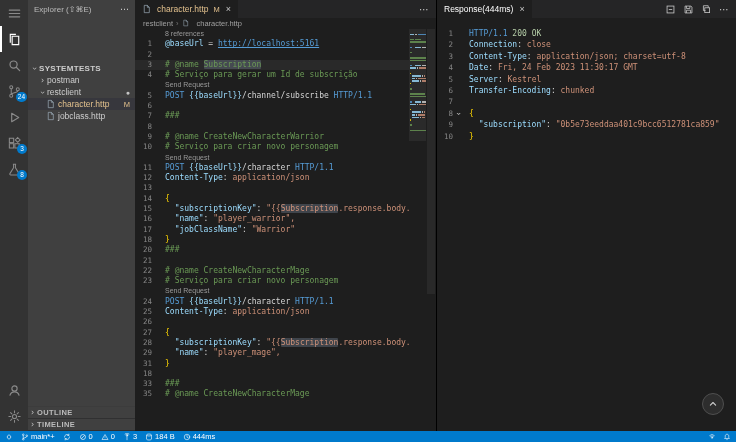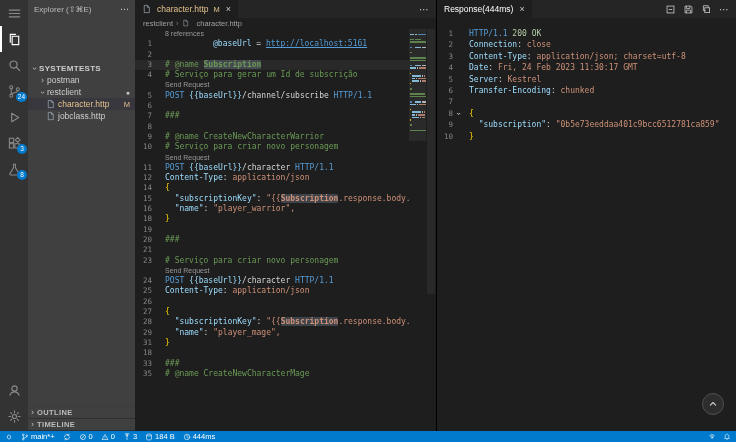--- a/index.html
+++ b/index.html
@@ -56,21 +56,21 @@
   .bc-item { cursor:pointer; }
   .breadcrumb .file-ic svg { width:7px; height:8px; }
 
   .editor-body { flex:1; min-height:0; display:flex; overflow:hidden; }
   #code { flex:1; min-width:0; overflow:hidden; font-family:"DejaVu Sans Mono","Liberation Mono",monospace; font-size:8px; }
   .code-row { height:10.3px; line-height:10.3px; display:flex; white-space:pre; }
   .code-row.active-line { background:rgba(255,255,255,0.05); }
   .gutter { width:24px; flex:none; text-align:right; padding-right:7px; color:#858585; font-size:7.5px; }
   .line-content { flex:1; overflow:hidden; padding-left:6px; white-space:pre; }
   .tok { white-space:pre; }
-  .hl { background:rgba(110,122,138,0.42); border-radius:1px;font-weight:bold; }
+  .hl { background:rgba(110,122,138,0.42); border-radius:1px; }
   .lens-text { padding-left:6px; color:#999999; font-size:7px; font-family:"Liberation Sans",sans-serif; cursor:pointer; }
 
   .minimap { width:17px; flex:none; position:relative; padding-top:2px; overflow:hidden; }
   .minimap-row { height:1.6px; margin-bottom:1px; display:flex; gap:1px; padding-left:1px; overflow:hidden; }
   .minimap-row i { display:block; height:100%; flex:none; }
   .minimap-slider { position:absolute; top:0; left:0; right:0; height:112px; background:rgba(121,121,121,0.13); }
   .scrollbar { width:10px; flex:none; position:relative; }
   .scroll-slider { position:absolute; top:0; left:1px; right:1px; height:66%; background:rgba(121,121,121,0.12); }
 
   
@@ -256,41 +256,43 @@
             <svg viewBox="0 0 16 16" fill="none" stroke="currentColor" stroke-width="1.2">
               <path d="M4 1.5h5.5L13 5v9.5H4z"></path>
               <path d="M9.5 1.5V5H13"></path>
             </svg>
           </span>
           <span class="bc-item">character.http</span>
         </div>
       <div class="editor-body">
         <div id="code">
             <div class="code-row"><span class="gutter"></span><span class="lens-text">8 references</span></div>
-            <div class="code-row"><span class="gutter">1</span><span class="line-content"><span class="tok" style="color: rgb(156, 220, 254); margin-left: 48px;">@baseUrl</span><span class="tok" style="color: rgb(212, 212, 212);"> = </span><span class="tok" style="color: rgb(86, 156, 214); text-decoration: underline;">http://localhost:5161</span></span></div>
+            <div class="code-row"><span class="gutter">1</span><span class="line-content"><span class="tok" style="color: rgb(156, 220, 254);">@baseUrl</span><span class="tok" style="color: rgb(212, 212, 212);"> = </span><span class="tok" style="color: rgb(86, 156, 214); text-decoration: underline;">http://localhost:5161</span></span></div>
             <div class="code-row"><span class="gutter">2</span><span class="line-content"></span></div>
             <div class="code-row active-line"><span class="gutter">3</span><span class="line-content"><span class="tok" style="color: rgb(106, 153, 85);"># @name </span><span class="tok hl" style="color: rgb(106, 153, 85);">Subscription</span></span></div>
             <div class="code-row"><span class="gutter">4</span><span class="line-content"><span class="tok" style="color: rgb(106, 153, 85);"># Serviço para gerar um Id de subscrição</span></span></div>
             <div class="code-row"><span class="gutter"></span><span class="lens-text">Send Request</span></div>
             <div class="code-row"><span class="gutter">5</span><span class="line-content"><span class="tok" style="color: rgb(86, 156, 214);">POST</span><span class="tok" style="color: rgb(212, 212, 212);"> </span><span class="tok" style="color: rgb(156, 220, 254);">{{baseUrl}}</span><span class="tok" style="color: rgb(212, 212, 212);">/channel/subscribe</span><span class="tok" style="color: rgb(212, 212, 212);"> </span><span class="tok" style="color: rgb(86, 156, 214);">HTTP/1.1</span></span></div>
             <div class="code-row"><span class="gutter">6</span><span class="line-content"></span></div>
             <div class="code-row"><span class="gutter">7</span><span class="line-content"><span class="tok" style="color: rgb(106, 153, 85);">###</span></span></div>
             <div class="code-row"><span class="gutter">8</span><span class="line-content"></span></div>
             <div class="code-row"><span class="gutter">9</span><span class="line-content"><span class="tok" style="color: rgb(106, 153, 85);"># @name CreateNewCharacterWarrior</span></span></div>
             <div class="code-row"><span class="gutter">10</span><span class="line-content"><span class="tok" style="color: rgb(106, 153, 85);"># Serviço para criar novo personagem</span></span></div>
             <div class="code-row"><span class="gutter"></span><span class="lens-text">Send Request</span></div>
             <div class="code-row"><span class="gutter">11</span><span class="line-content"><span class="tok" style="color: rgb(86, 156, 214);">POST</span><span class="tok" style="color: rgb(212, 212, 212);"> </span><span class="tok" style="color: rgb(156, 220, 254);">{{baseUrl}}</span><span class="tok" style="color: rgb(212, 212, 212);">/character</span><span class="tok" style="color: rgb(212, 212, 212);"> </span><span class="tok" style="color: rgb(86, 156, 214);">HTTP/1.1</span></span></div>
             <div class="code-row"><span class="gutter">12</span><span class="line-content"><span class="tok" style="color: rgb(156, 220, 254);">Content-Type</span><span class="tok" style="color: rgb(212, 212, 212);">: </span><span class="tok" style="color: rgb(206, 145, 120);">application/json</span></span></div>
+            <div class="code-row"><span class="gutter">13</span><span class="line-content"></span></div>
             <div class="code-row"><span class="gutter">14</span><span class="line-content"><span class="tok" style="color: rgb(255, 215, 0);">{</span></span></div>
             <div class="code-row"><span class="gutter">15</span><span class="line-content"><span class="tok" style="color: rgb(212, 212, 212);">  </span><span class="tok" style="color: rgb(156, 220, 254);">"subscriptionKey"</span><span class="tok" style="color: rgb(212, 212, 212);">: </span><span class="tok" style="color: rgb(206, 145, 120);">"{{</span><span class="tok hl" style="color: rgb(206, 145, 120);">Subscription</span><span class="tok" style="color: rgb(206, 145, 120);">.response.body.subscription}}",</span></span></div>
             <div class="code-row"><span class="gutter">16</span><span class="line-content"><span class="tok" style="color: rgb(212, 212, 212);">  </span><span class="tok" style="color: rgb(156, 220, 254);">"name"</span><span class="tok" style="color: rgb(212, 212, 212);">: </span><span class="tok" style="color: rgb(206, 145, 120);">"player_warrior",</span></span></div>
+            <div class="code-row"><span class="gutter">17</span><span class="line-content"><span class="tok" style="color: rgb(212, 212, 212);">  </span><span class="tok" style="color: rgb(156, 220, 254);">"jobClassName"</span><span class="tok" style="color: rgb(212, 212, 212);">: </span><span class="tok" style="color: rgb(206, 145, 120);">"Warrior"</span></span></div>
             <div class="code-row"><span class="gutter">18</span><span class="line-content"><span class="tok" style="color: rgb(255, 215, 0);">}</span></span></div>
-            <div class="code-row"><span class="gutter">19</span><span class="line-content"></span></div>
             <div class="code-row"><span class="gutter">20</span><span class="line-content"><span class="tok" style="color: rgb(106, 153, 85);">###</span></span></div>
             <div class="code-row"><span class="gutter">21</span><span class="line-content"></span></div>
+            <div class="code-row"><span class="gutter">22</span><span class="line-content"><span class="tok" style="color: rgb(106, 153, 85);"># @name CreateNewCharacterMage</span></span></div>
             <div class="code-row"><span class="gutter">23</span><span class="line-content"><span class="tok" style="color: rgb(106, 153, 85);"># Serviço para criar novo personagem</span></span></div>
             <div class="code-row"><span class="gutter"></span><span class="lens-text">Send Request</span></div>
             <div class="code-row"><span class="gutter">24</span><span class="line-content"><span class="tok" style="color: rgb(86, 156, 214);">POST</span><span class="tok" style="color: rgb(212, 212, 212);"> </span><span class="tok" style="color: rgb(156, 220, 254);">{{baseUrl}}</span><span class="tok" style="color: rgb(212, 212, 212);">/character</span><span class="tok" style="color: rgb(212, 212, 212);"> </span><span class="tok" style="color: rgb(86, 156, 214);">HTTP/1.1</span></span></div>
             <div class="code-row"><span class="gutter">25</span><span class="line-content"><span class="tok" style="color: rgb(156, 220, 254);">Content-Type</span><span class="tok" style="color: rgb(212, 212, 212);">: </span><span class="tok" style="color: rgb(206, 145, 120);">application/json</span></span></div>
             <div class="code-row"><span class="gutter">26</span><span class="line-content"></span></div>
             <div class="code-row"><span class="gutter">27</span><span class="line-content"><span class="tok" style="color: rgb(255, 215, 0);">{</span></span></div>
             <div class="code-row"><span class="gutter">28</span><span class="line-content"><span class="tok" style="color: rgb(212, 212, 212);">  </span><span class="tok" style="color: rgb(156, 220, 254);">"subscriptionKey"</span><span class="tok" style="color: rgb(212, 212, 212);">: </span><span class="tok" style="color: rgb(206, 145, 120);">"{{</span><span class="tok hl" style="color: rgb(206, 145, 120);">Subscription</span><span class="tok" style="color: rgb(206, 145, 120);">.response.body.subscription}}",</span></span></div>
             <div class="code-row"><span class="gutter">29</span><span class="line-content"><span class="tok" style="color: rgb(212, 212, 212);">  </span><span class="tok" style="color: rgb(156, 220, 254);">"name"</span><span class="tok" style="color: rgb(212, 212, 212);">: </span><span class="tok" style="color: rgb(206, 145, 120);">"player_mage",</span></span></div>
             <div class="code-row"><span class="gutter">31</span><span class="line-content"><span class="tok" style="color: rgb(255, 215, 0);">}</span></span></div>
             <div class="code-row"><span class="gutter">18</span><span class="line-content"></span></div>

